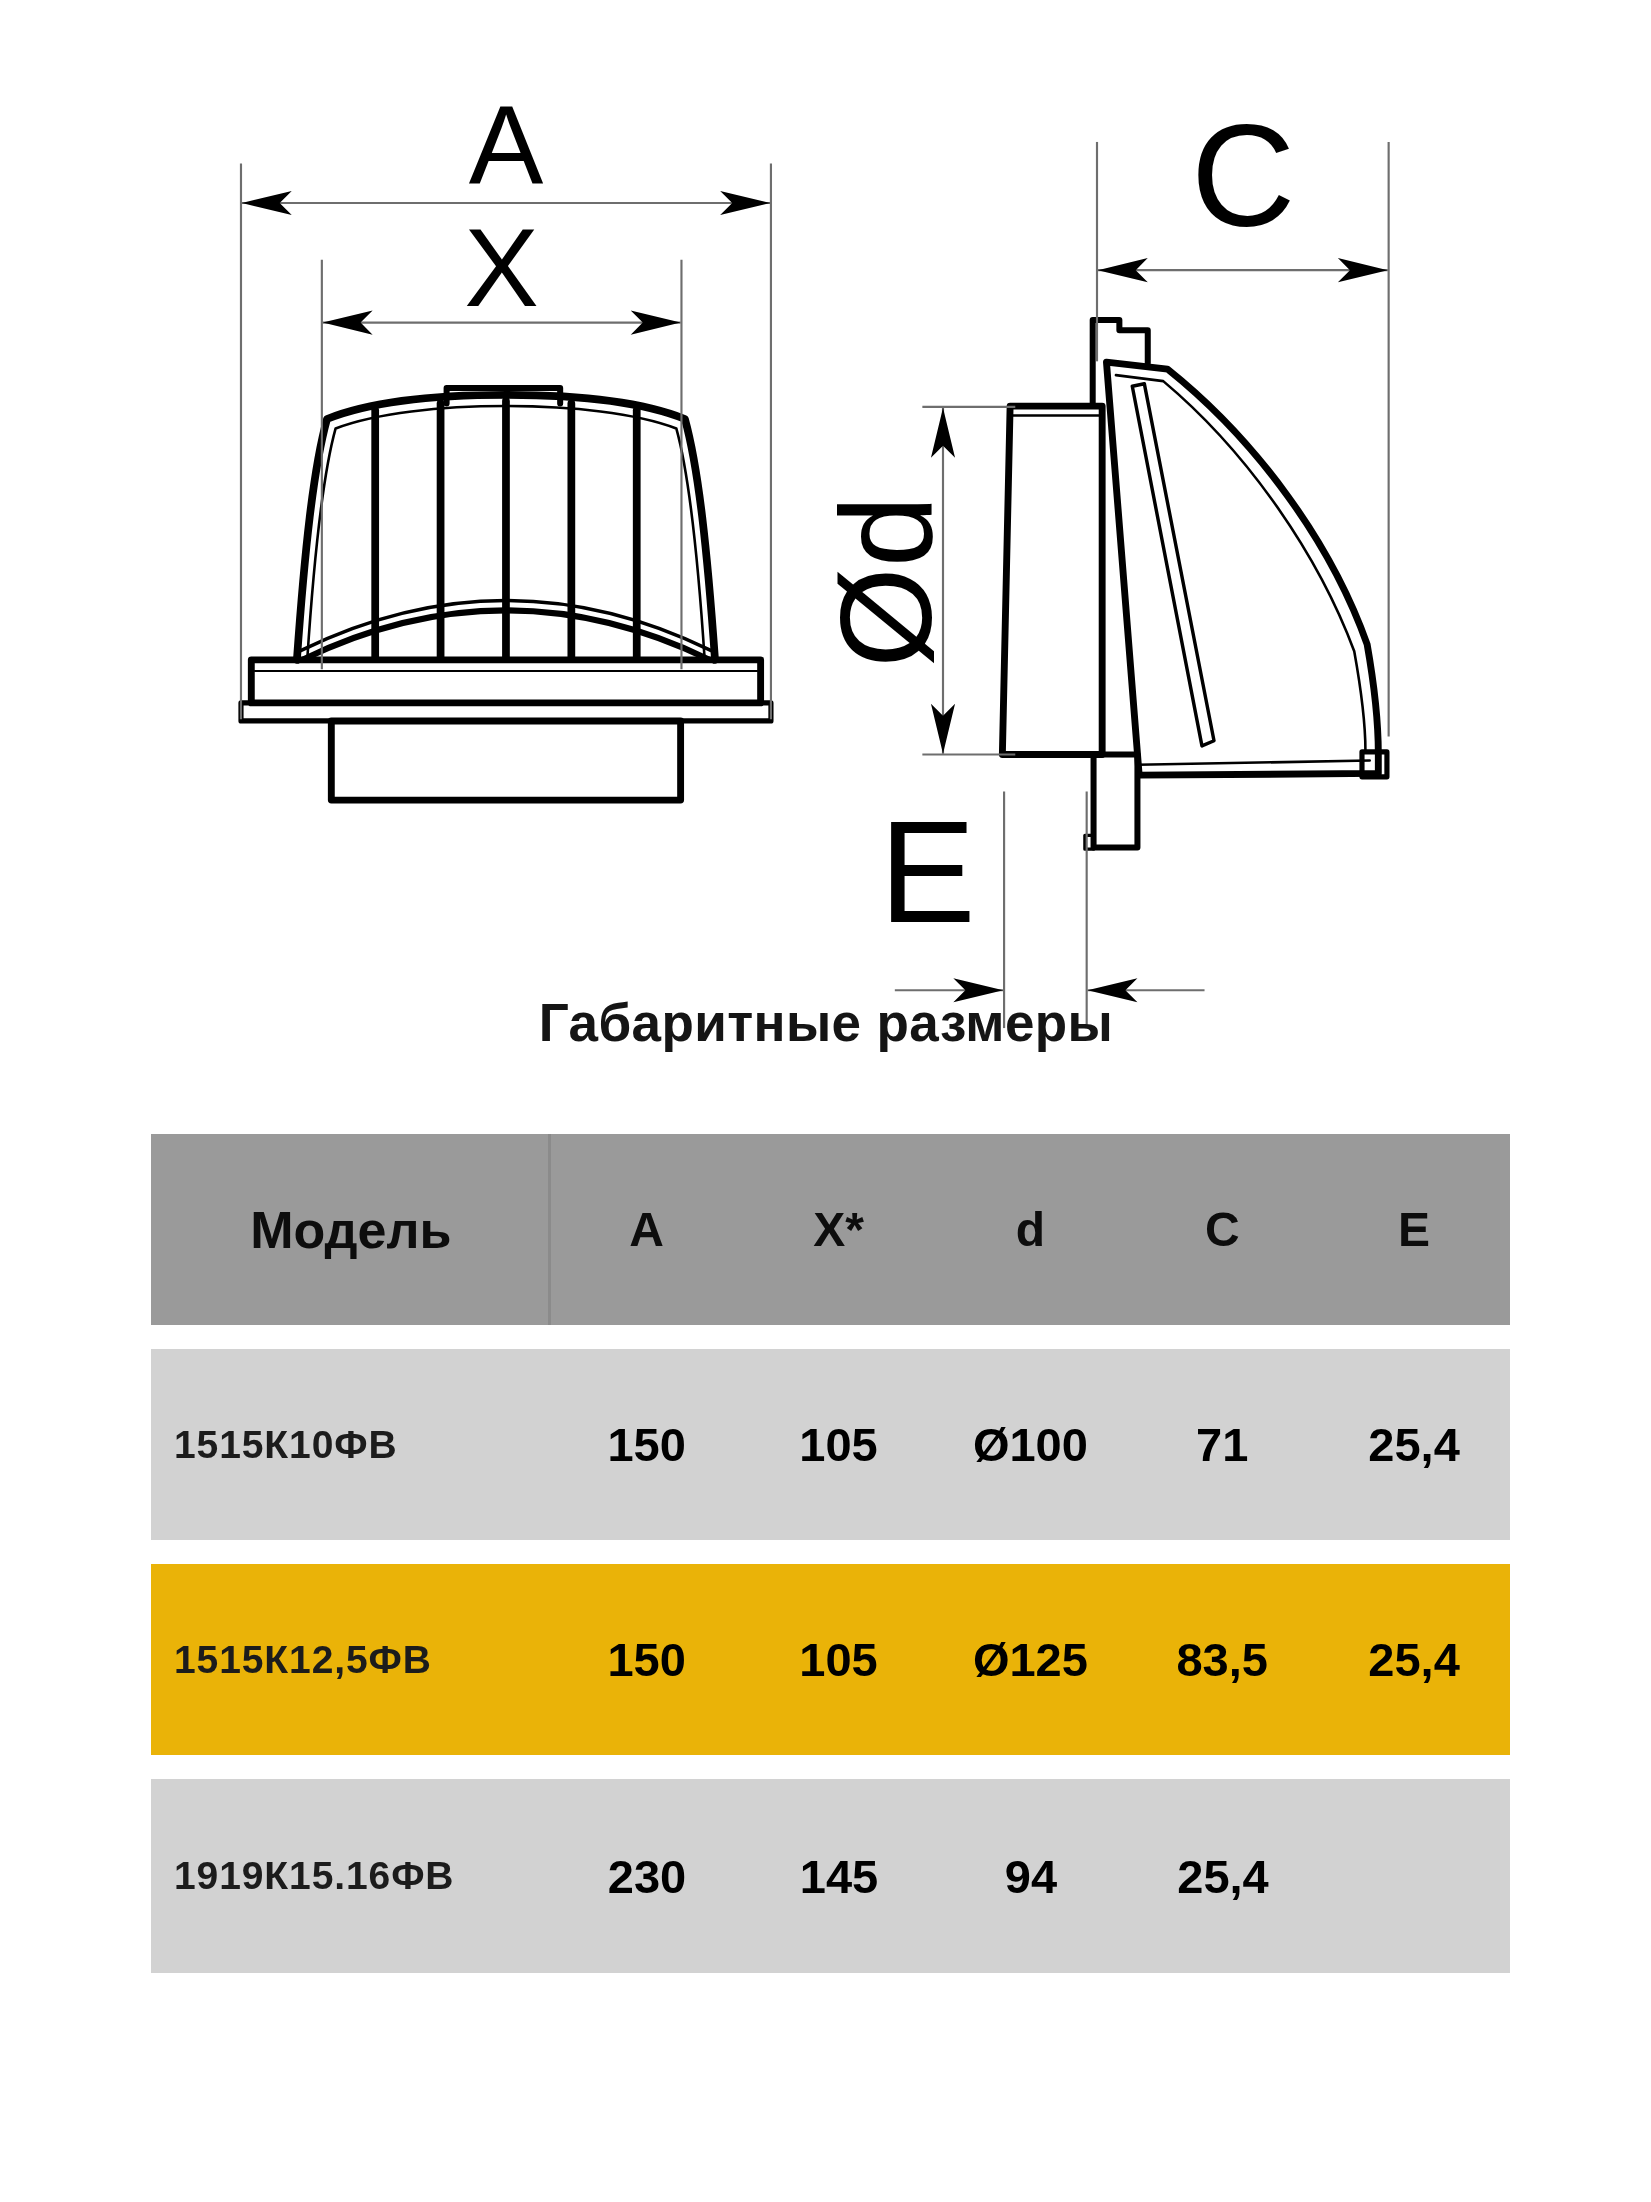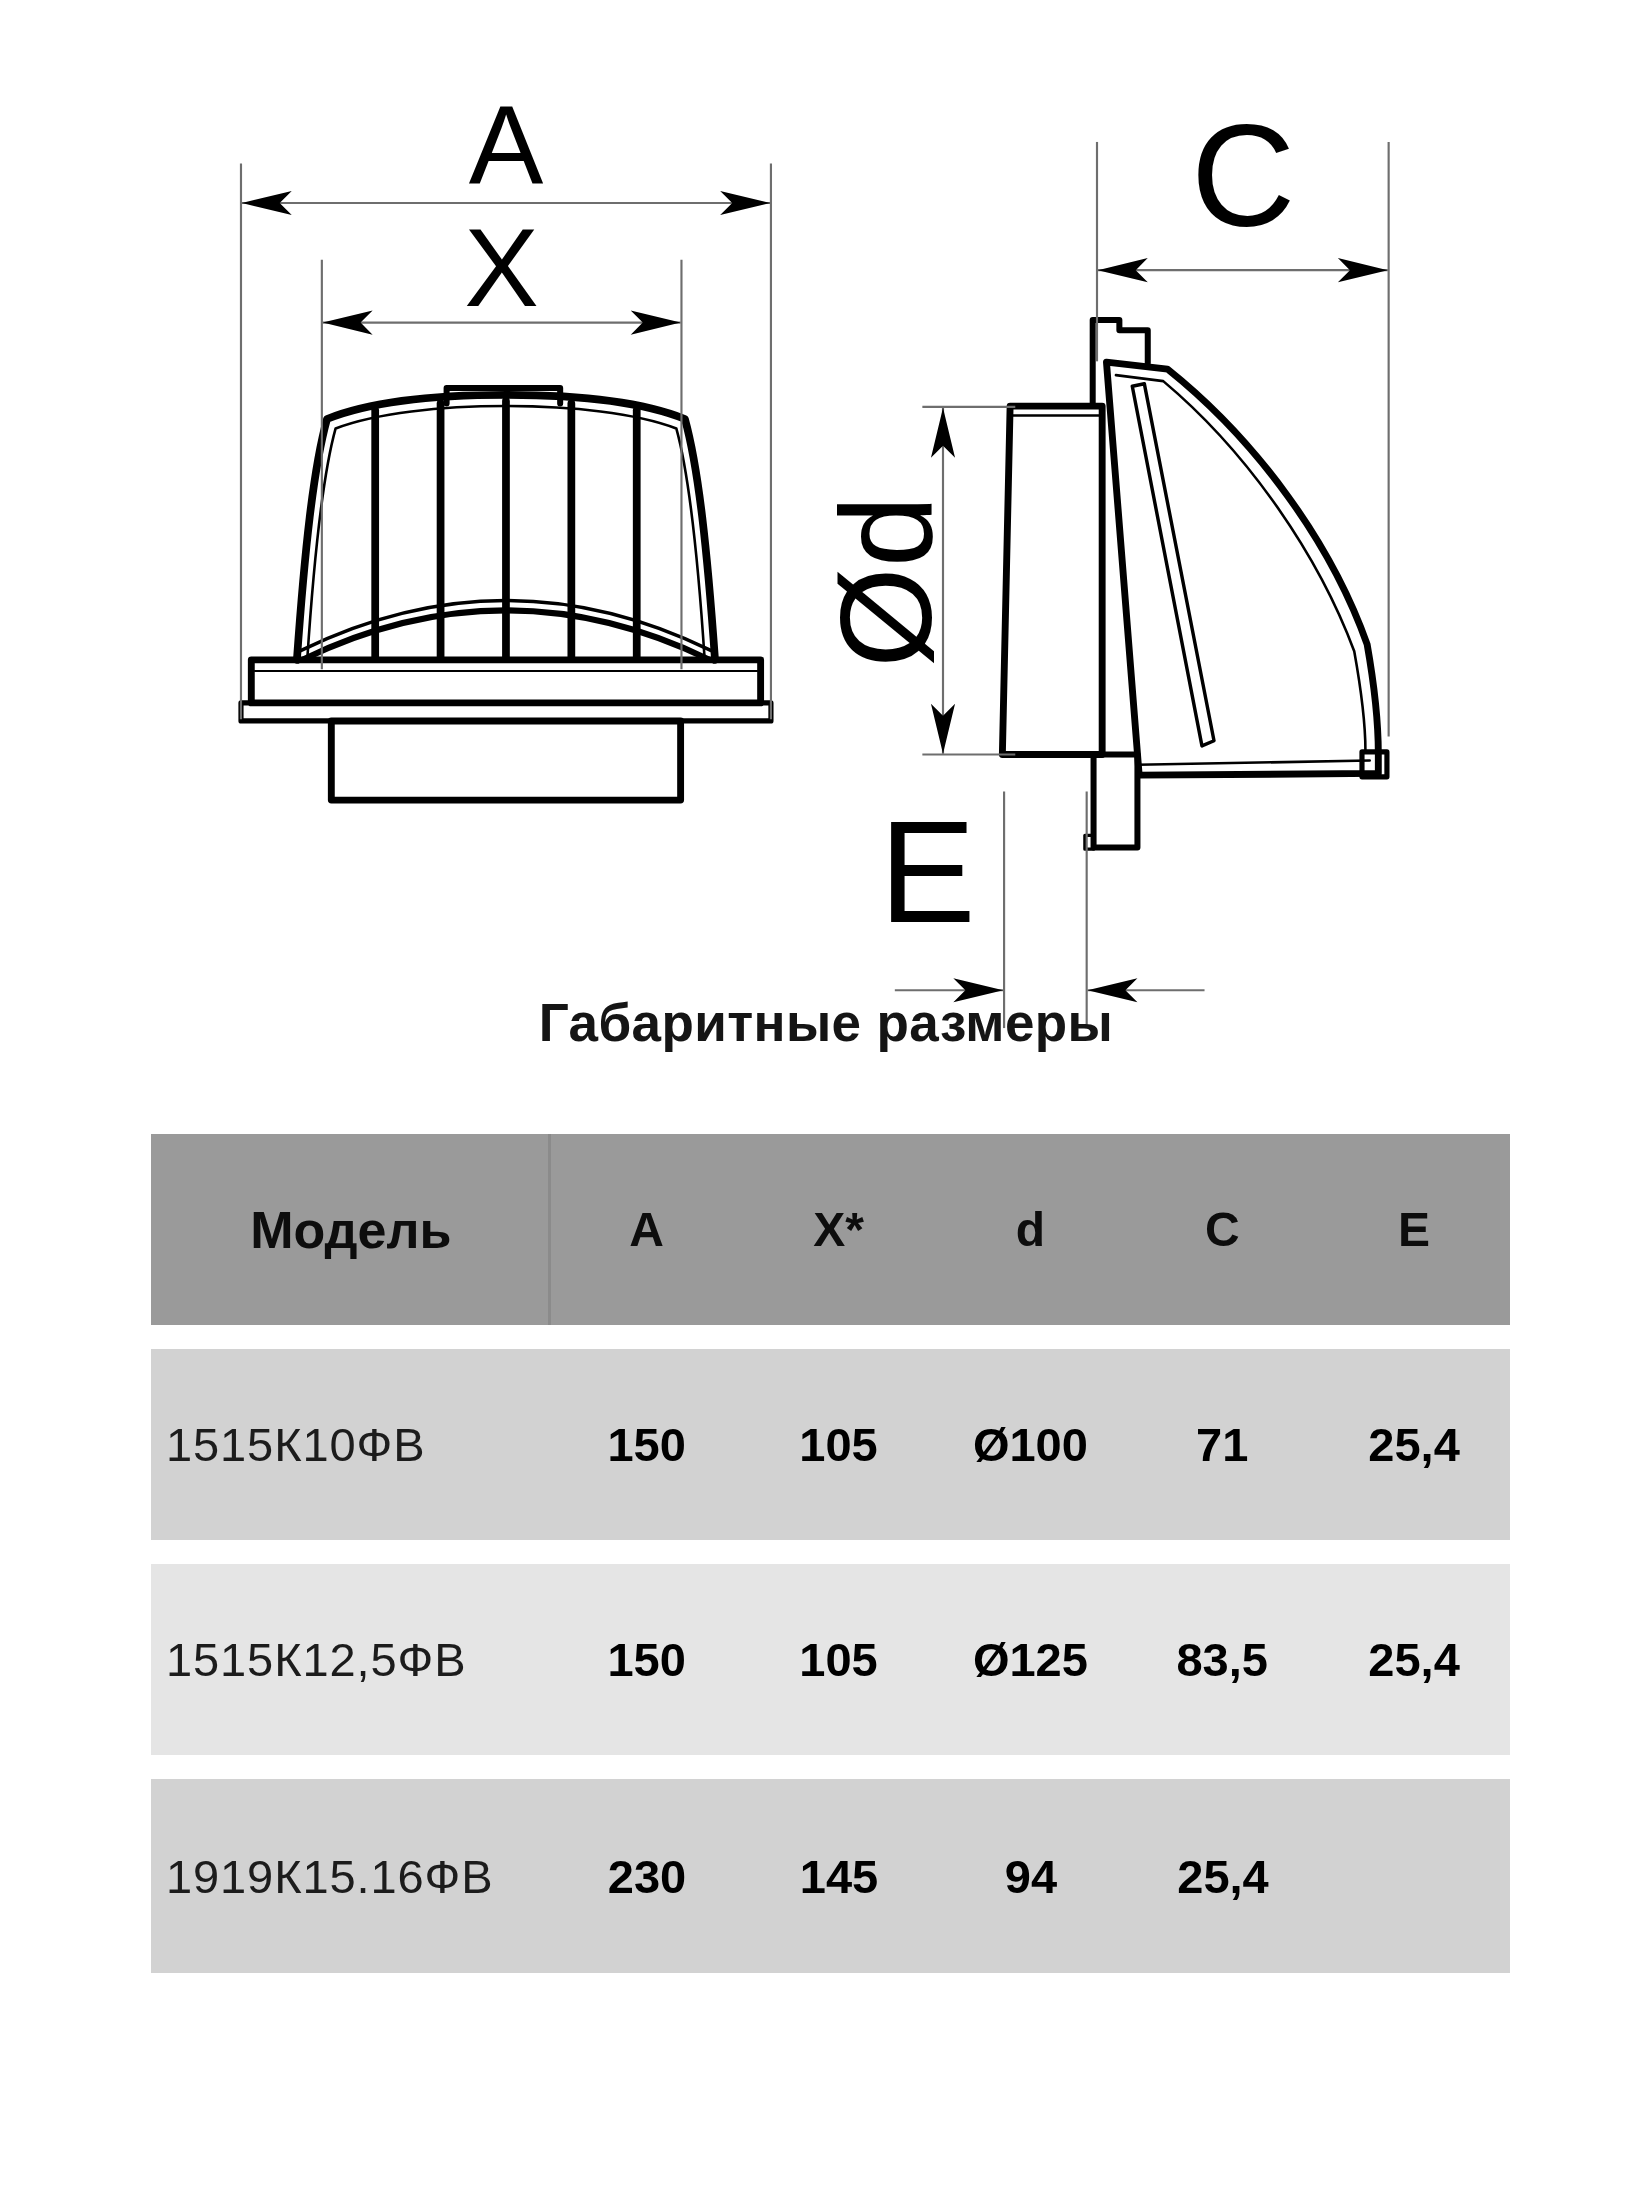--- a/index.html
+++ b/index.html
@@ -19,33 +19,33 @@
   .section-title {
     position:absolute; top:988px; left:0; width:1652px; height:69px;
     text-align:center; font-size:53px; font-weight:bold; color:#151515;
     line-height:69px; letter-spacing:0.4px;
   }
 
   .spec-table { position:absolute; left:151px; top:1110px; width:1359px; }
   .trow { display:flex; height:191px; align-items:stretch; position:relative;margin-top:24px; }
   .trow.header  { background:#9a9a9a; }
   .trow.shaded  { background:#d2d2d2; }
-  .trow.plain   { background:#e5e5e5; }
+  .trow.plain   { background:#eab308; }
   .trow.last    { height:194px; }
   .trow.header::after {
     content:""; position:absolute; left:397px; top:0; bottom:0; width:3.4px;
     background:#8b8b8b;
   }
   .cell { display:flex; align-items:center; justify-content:center; text-align:center; }
   .cell.model { width:400px; }
   .cell.val   { width:192px; }
   .trow.header .cell.model { font-size:52px; font-weight:bold; color:#0d0d0d; }
   .trow.header .cell.val   { font-size:48px; font-weight:bold; color:#0d0d0d; }
-  .trow.data .cell.model   { justify-content:flex-start; padding-left:15px; box-sizing:border-box;
-                             font-size:47px; font-weight:400; color:#1c1c1c; letter-spacing:0.9px; }
+  .trow.data .cell.model   { justify-content:flex-start; padding-left:23px; box-sizing:border-box;
+                             font-size:39px; font-weight:700; color:#1c1c1c; letter-spacing:0.9px; }
   .trow.data .cell.val     { font-size:47px; font-weight:bold; color:#000; }
   .trow.data .cell.val .wrapbox { display:block; max-width:159px; line-height:1.18; }
 
   .footnote {
     position:absolute; left:181px; top:1900px; width:1205px;
     font-size:41px; font-weight:400; color:#222; letter-spacing:0.4px;
   }
 </style>
 </head>
 <body>

